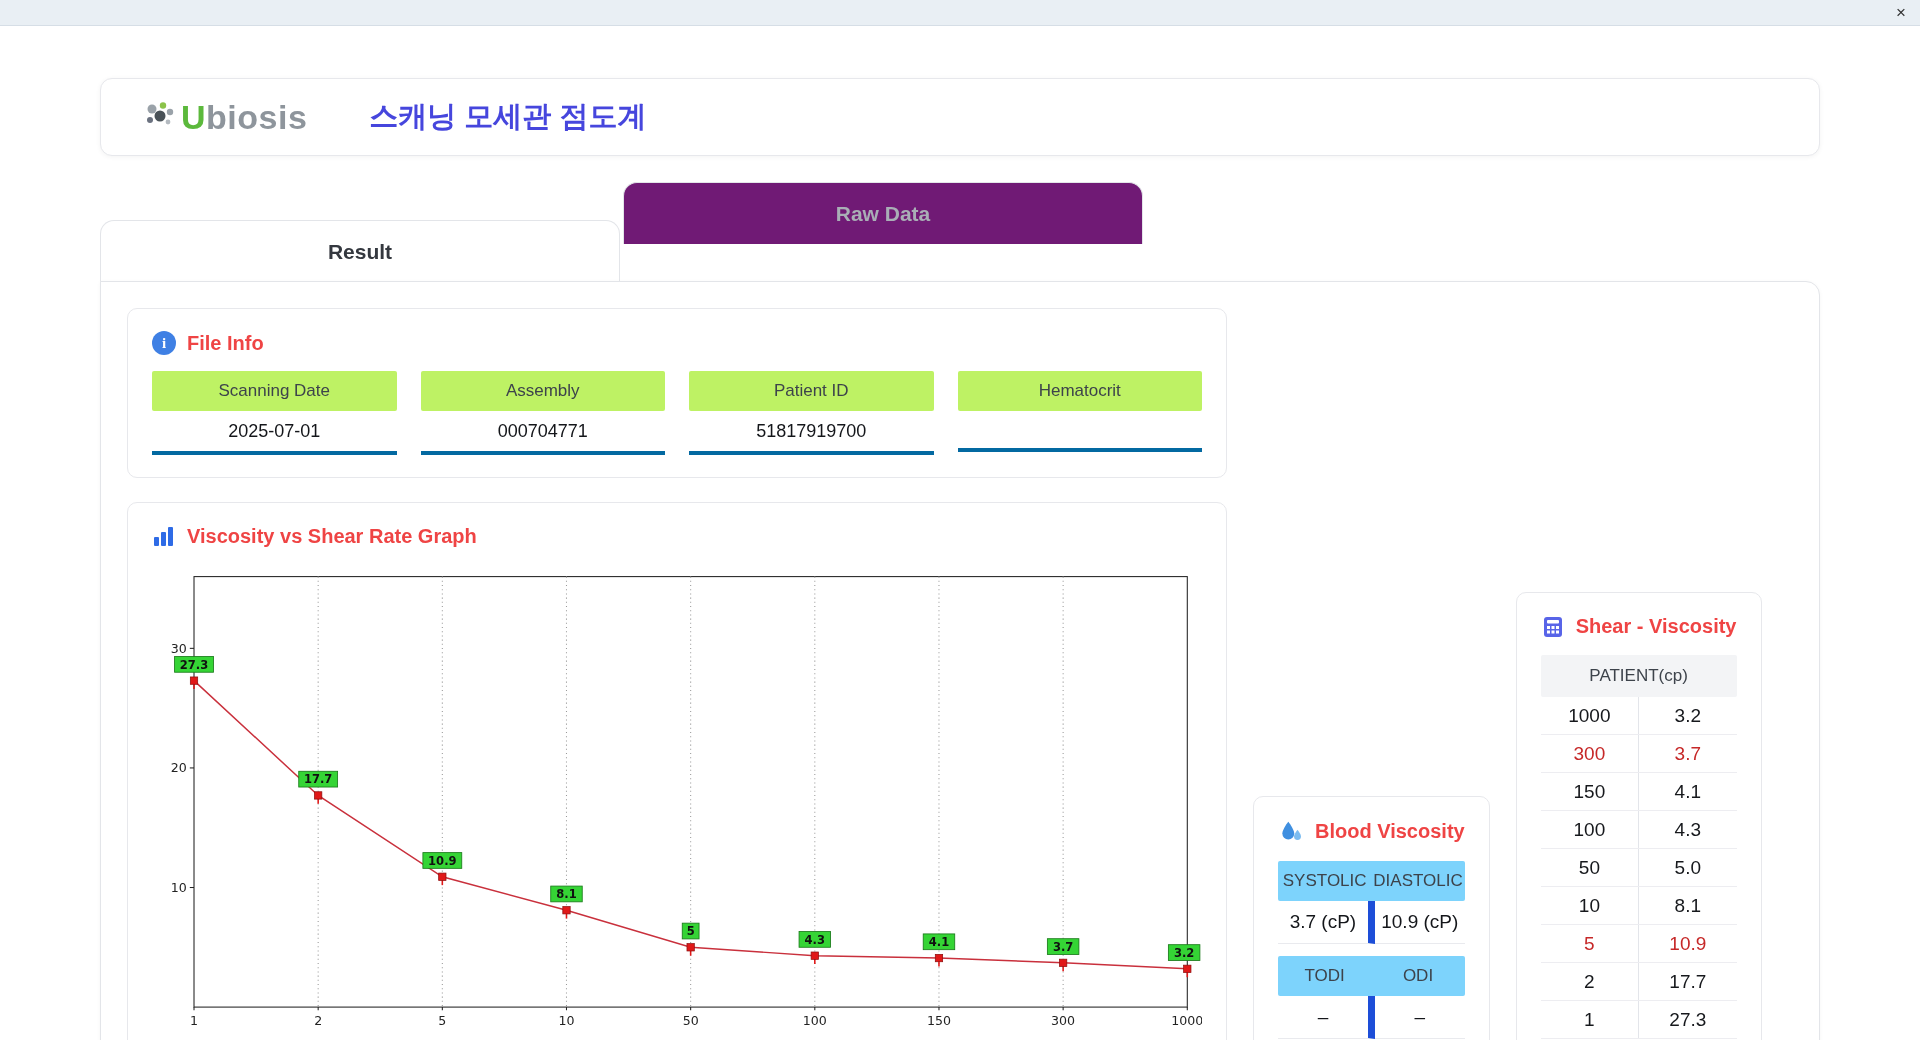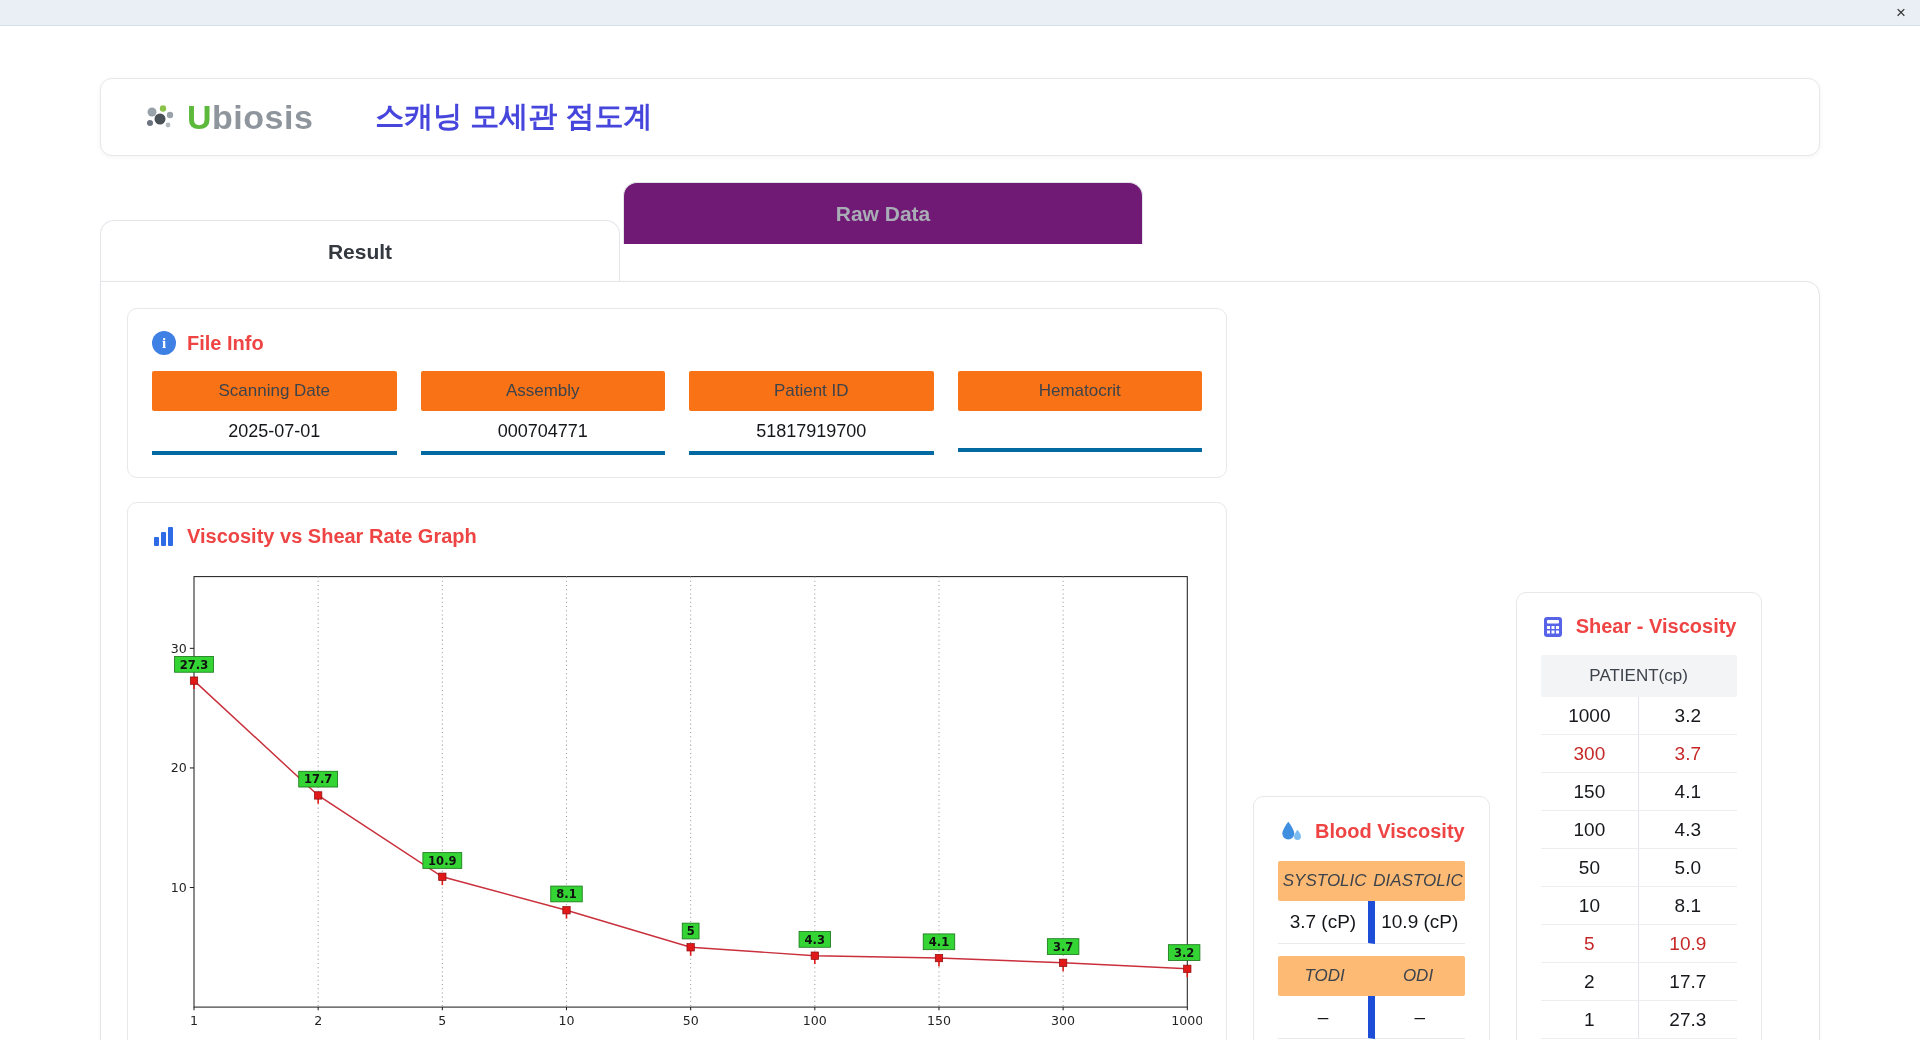--- a/index.html
+++ b/index.html
@@ -31,21 +31,21 @@
     display: flex;
     align-items: center;
     gap: 62px;
     padding: 0 42px;
     height: 78px;
     border: 1px solid #e7e8ec;
     border-radius: 12px;
     background: #fff;
     box-shadow: 0 1px 5px rgba(0,0,0,.05);
   }
-  .logo { display: flex; align-items: flex-end; gap: 6px; }
+  .logo { display: flex; align-items: center; }
   .logo-text { font-size: 34px; letter-spacing: .5px; font-weight: 600; }
   .logo-u { color: #5cb93c; }
   .logo-rest { color: #8e959c; }
   .app-title { font-size: 29px; font-weight: 700; color: #4646dd; }
 
   
   .tabs { display: flex; margin-top: 26px; position: relative; z-index: 1; }
   .tab {
     width: 520px; height: 62px;
     display: flex; align-items: center; justify-content: center;
@@ -88,34 +88,34 @@
     width: 24px; height: 24px; border-radius: 50%;
     background: #3f80e4; color: #fff;
     font-size: 15px; font-weight: 700; font-family: "Liberation Serif", serif;
     display: flex; align-items: center; justify-content: center;
   }
 
   
   .fields { display: flex; gap: 24px; }
   .field { flex: 1; }
   .field-label {
-    background: #f97316; text-align: center;
+    background: #bef264; text-align: center;
     padding: 10px 0; font-size: 17px; color: #3d434b;
     border-radius: 2px;
   }
   .field-value {
     text-align: center; padding: 10px 0 9px;
     font-size: 18px; color: #14161a;
     border-bottom: 4px solid #0369a1;
     min-height: 41px;
   }
 
   
   .mini-row { display: flex; }
-  .mini-head { background: #fdba74; border-radius: 2px; font-style: italic; }
+  .mini-head { background: #7dd3fc; border-radius: 2px; }
   .mini-head:not(:first-child) { margin-top: 12px; }
   .mini-cell { flex: 1; text-align: center; padding: 10px 0; font-size: 17px; color: #3d434b; }
   .mini-vals .mini-cell { font-size: 19px; color: #14161a; border-bottom: 1px solid #e9eaee; }
   .mini-vals .mini-cell:first-child { border-right: 7px solid #1d4ed8; }
 
   
   .shear-head { display: flex; background: #f3f4f6; border-radius: 2px; }
   .shear-head .shear-hcell { flex: 1; text-align: center; padding: 11px 0; font-size: 17px; color: #3d434b; }
   .shear-row { display: flex; border-bottom: 1px solid #ededf1; }
   .shear-cell { flex: 1; text-align: center; padding: 8px 0 7px; font-size: 19px; color: #16181c; }

